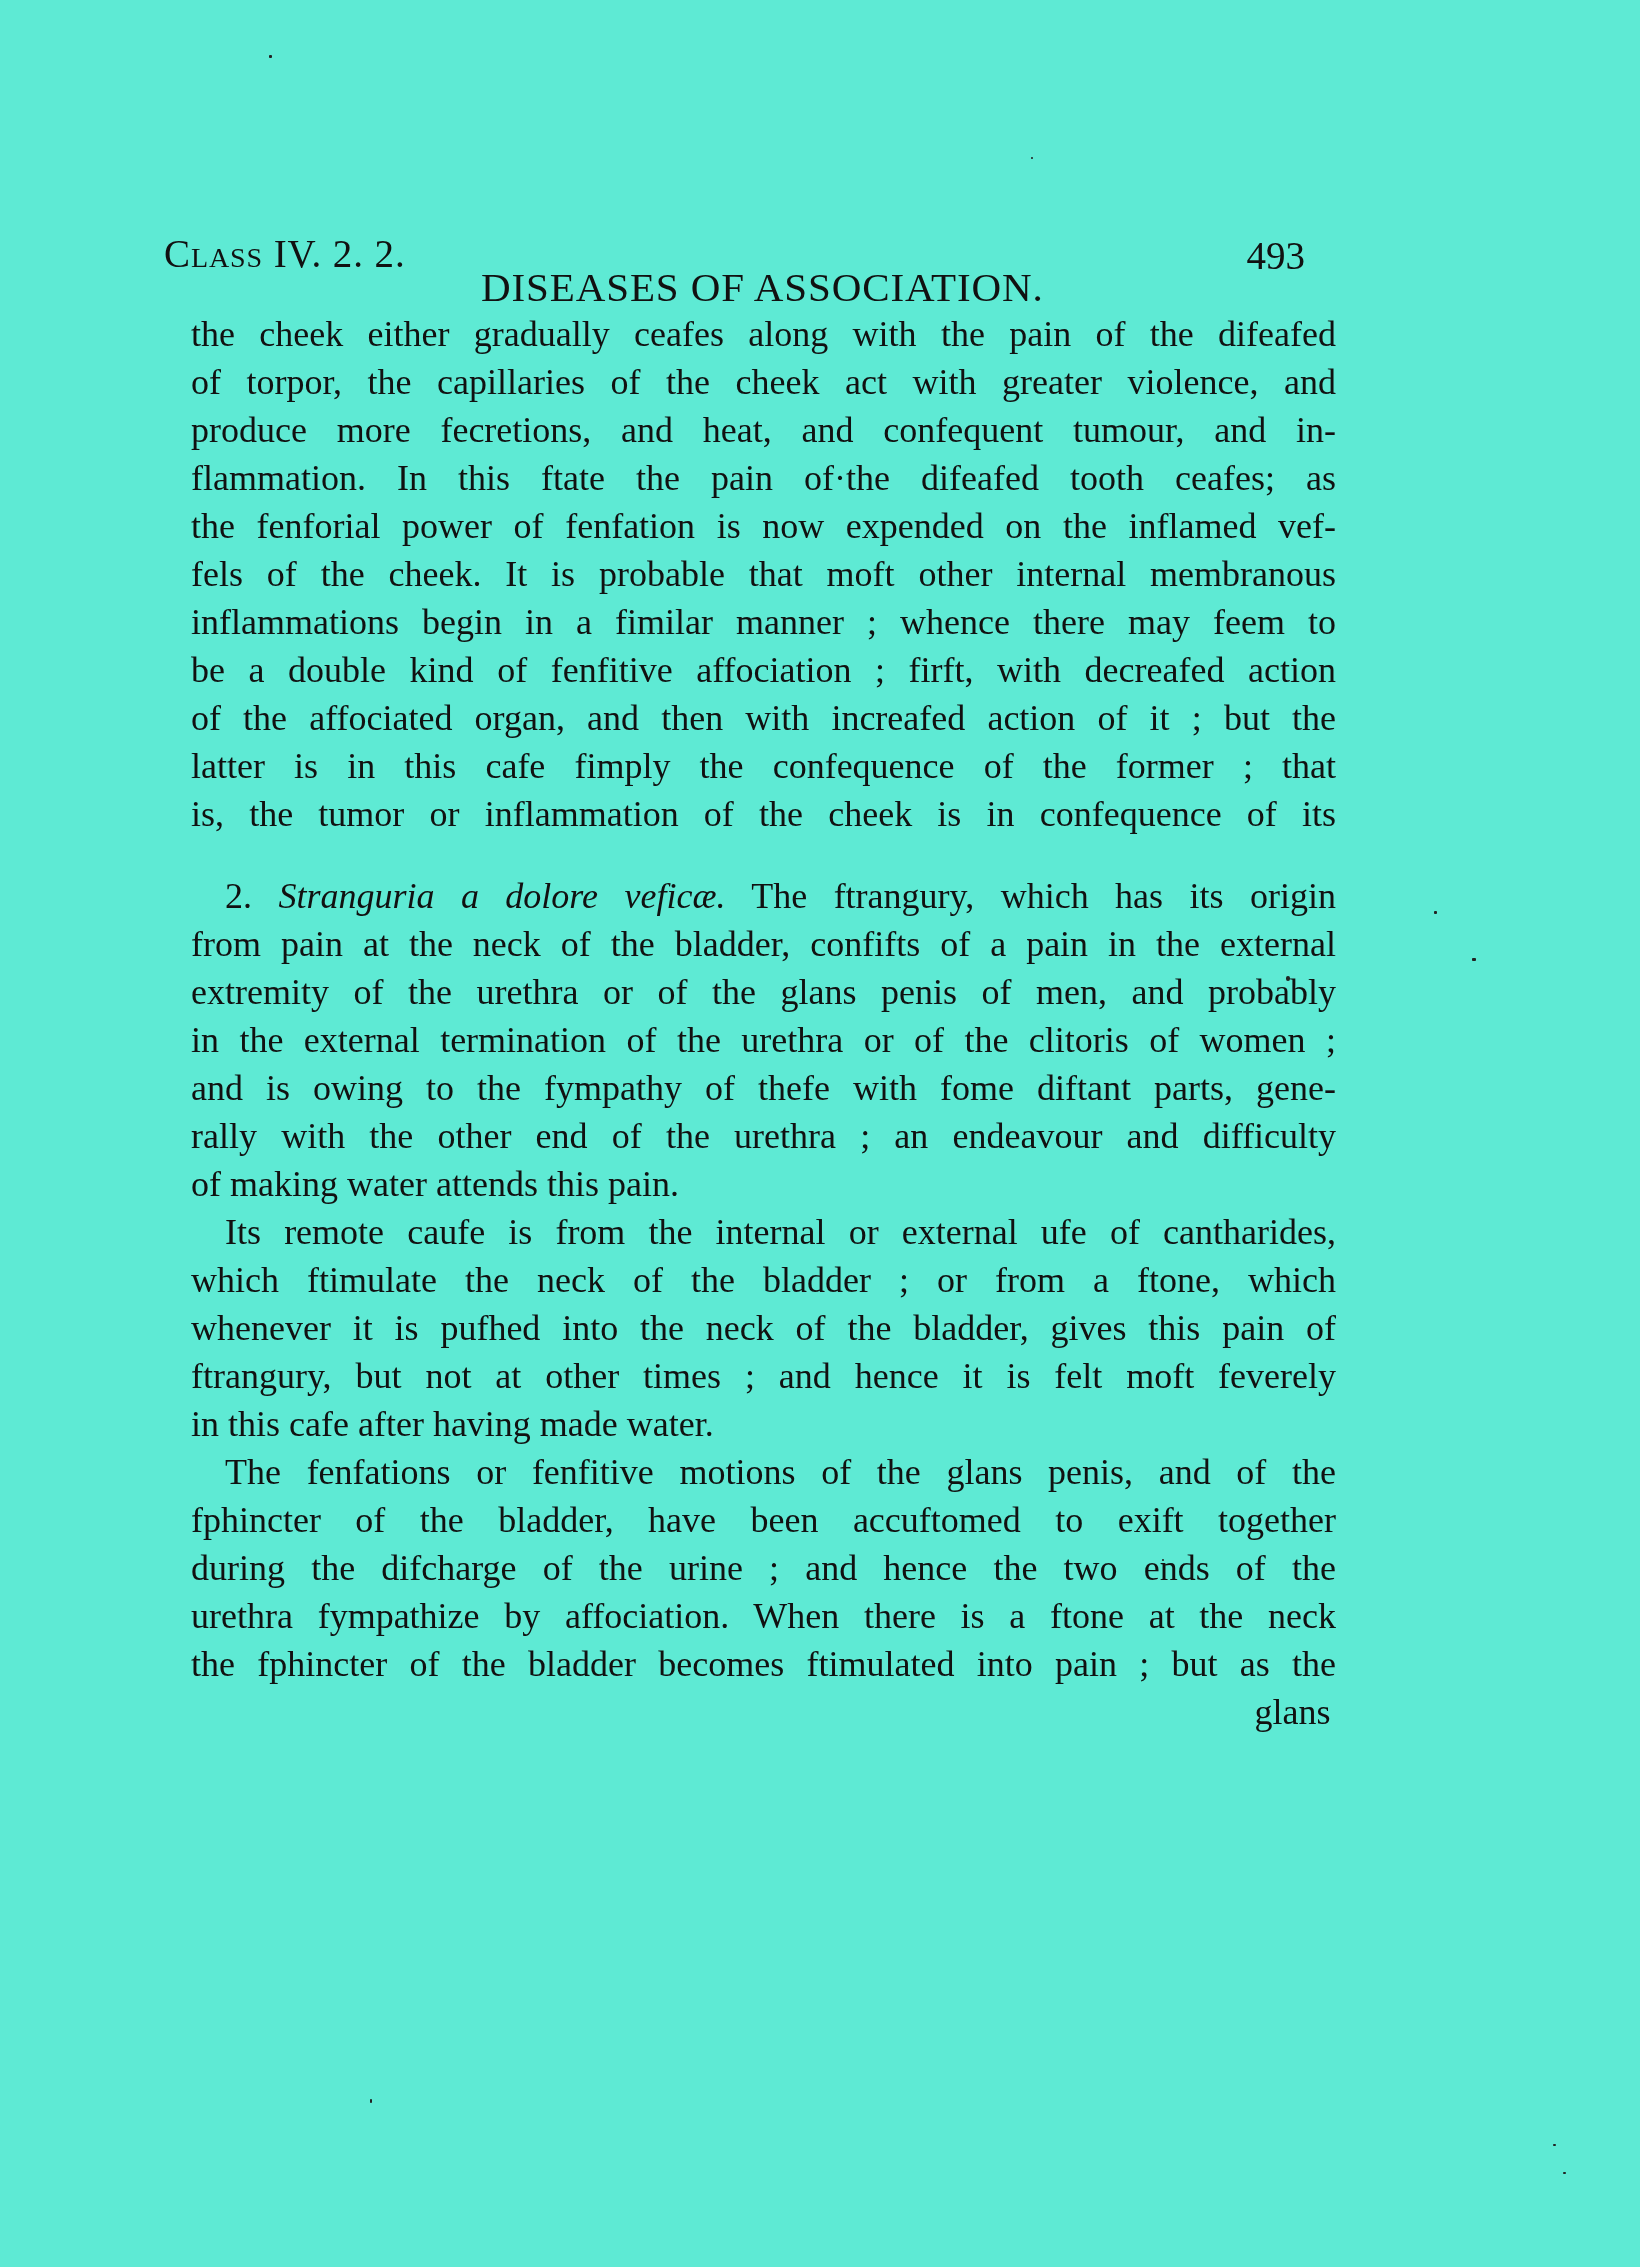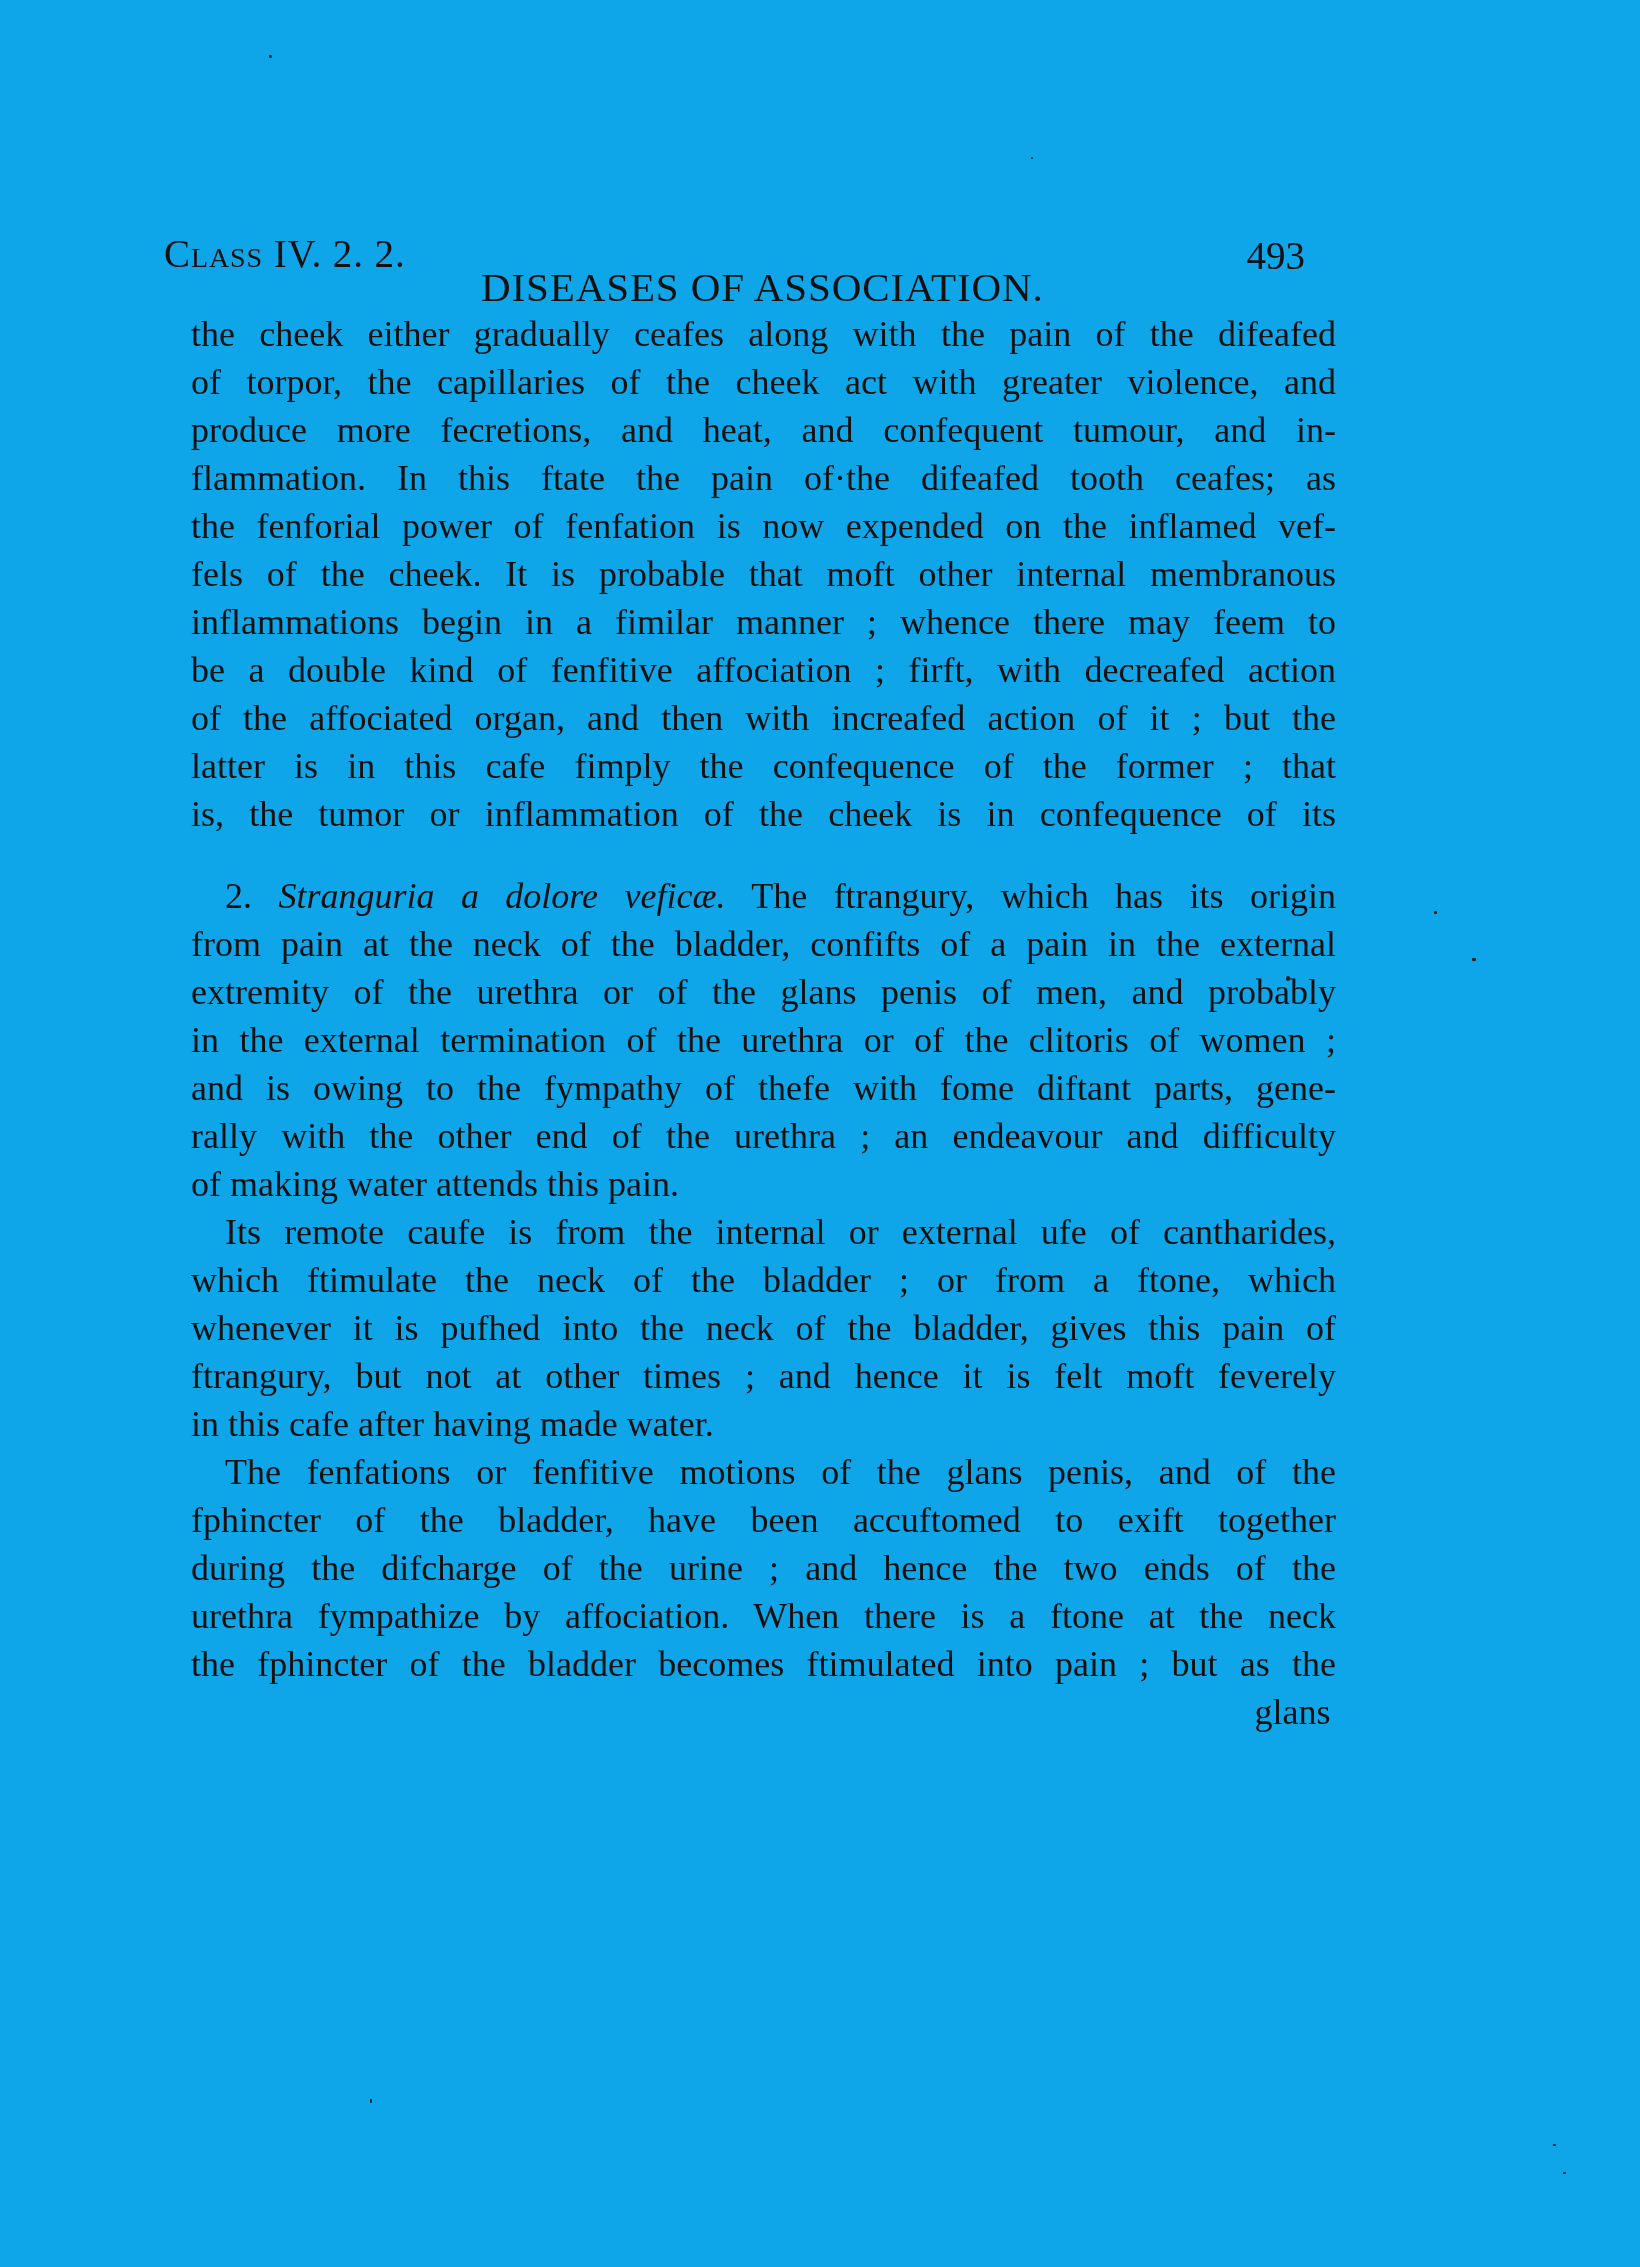--- a/index.html
+++ b/index.html
@@ -1,17 +1,17 @@
 <!DOCTYPE html>
 <html style="font-size:15px"><head>
 <meta charset="utf-8">
 <style>
   html, body { margin: 0; padding: 0; background: #ffffff; }
   body { width: 1641px; height: 2267px; position: relative; overflow: hidden; }
-  .page { position: absolute; left: 0; top: 0; width: 1641px; height: 2267px; background: #0ea5e9; }
+  .page { position: absolute; left: 0; top: 0; width: 1641px; height: 2267px; background: #5eead4; }
   .header {
     position: absolute; left: 164px; top: 231px; width: 1141px; height: 47px;
     font-family: "Liberation Serif", "DejaVu Serif", serif; color: #111;
   }
   .header .class-ref { position: absolute; left: 0; top: 0; font-size: 39px; letter-spacing: 0.9px; }
   .header .class-ref .sc { font-size: 28px; }
   .header .running-title { position: absolute; left: 317px; top: 0; font-size: 41px; letter-spacing: 0.9px; margin-top: 32px; }
   .header .page-num { position: absolute; right: 0; top: 1.9px; font-size: 39px; margin-left: 8px; }
   .body-text {
     position: absolute; left: 164px; top: 310px; width: 1145px;

